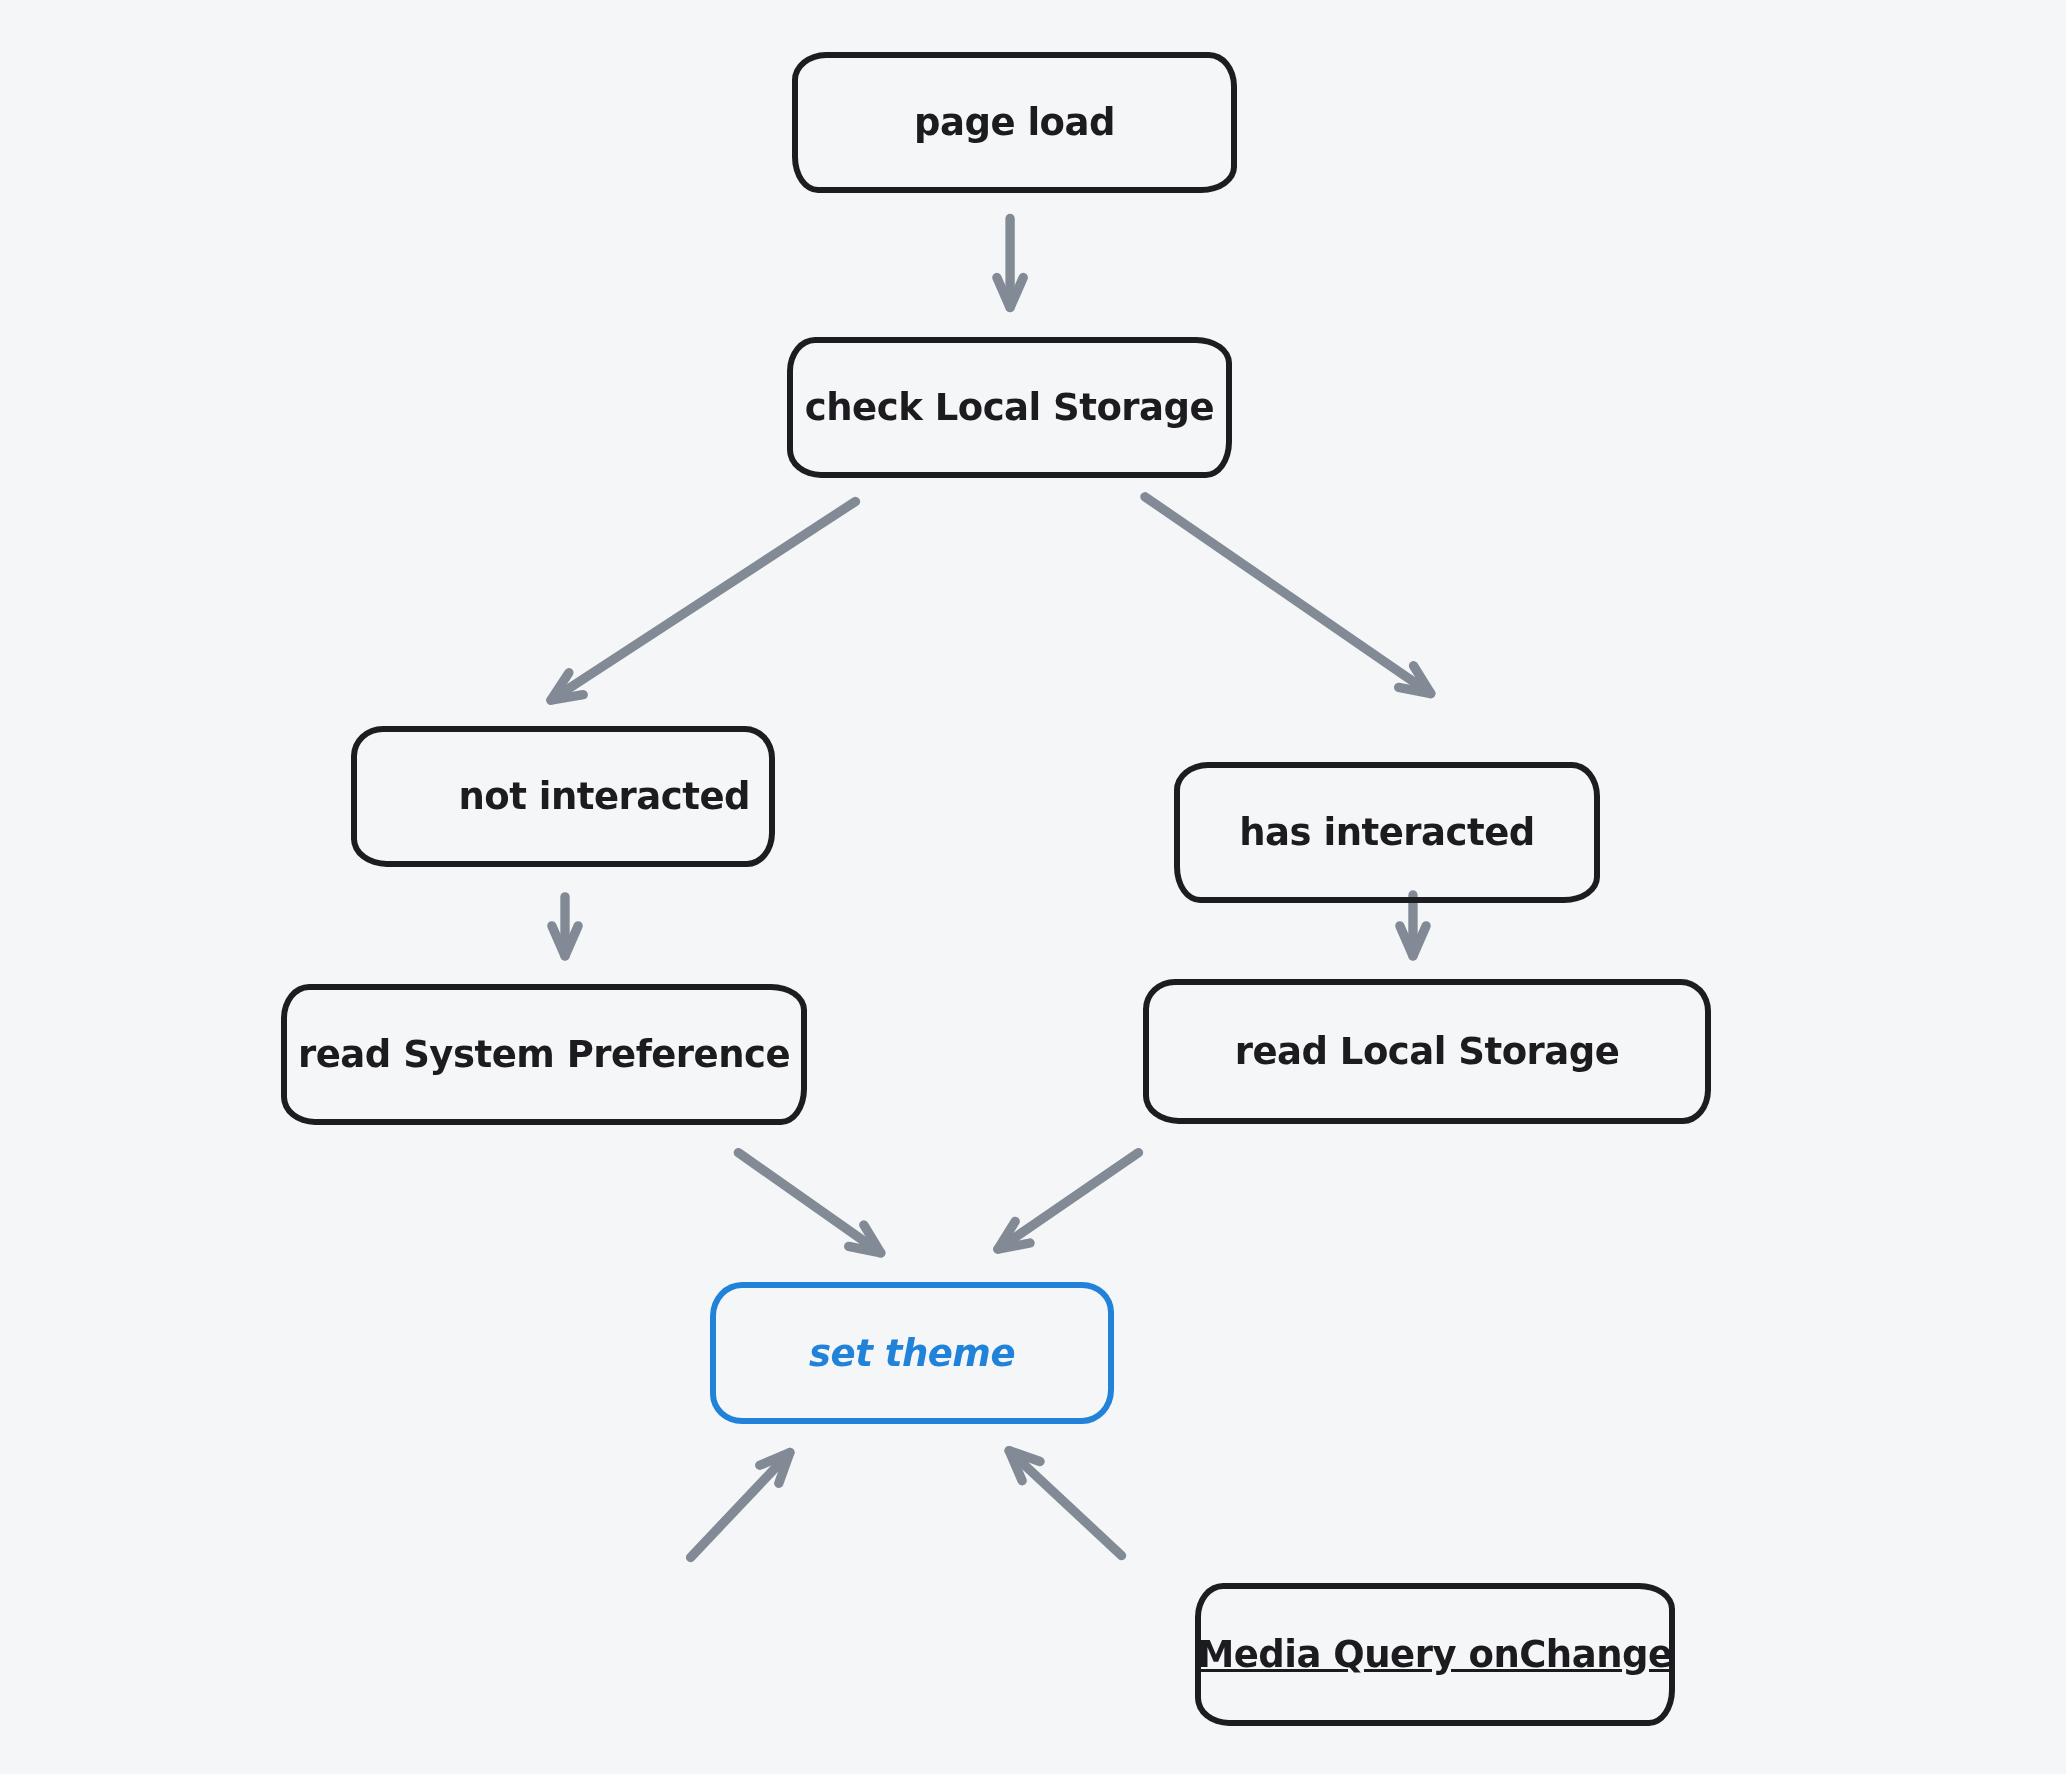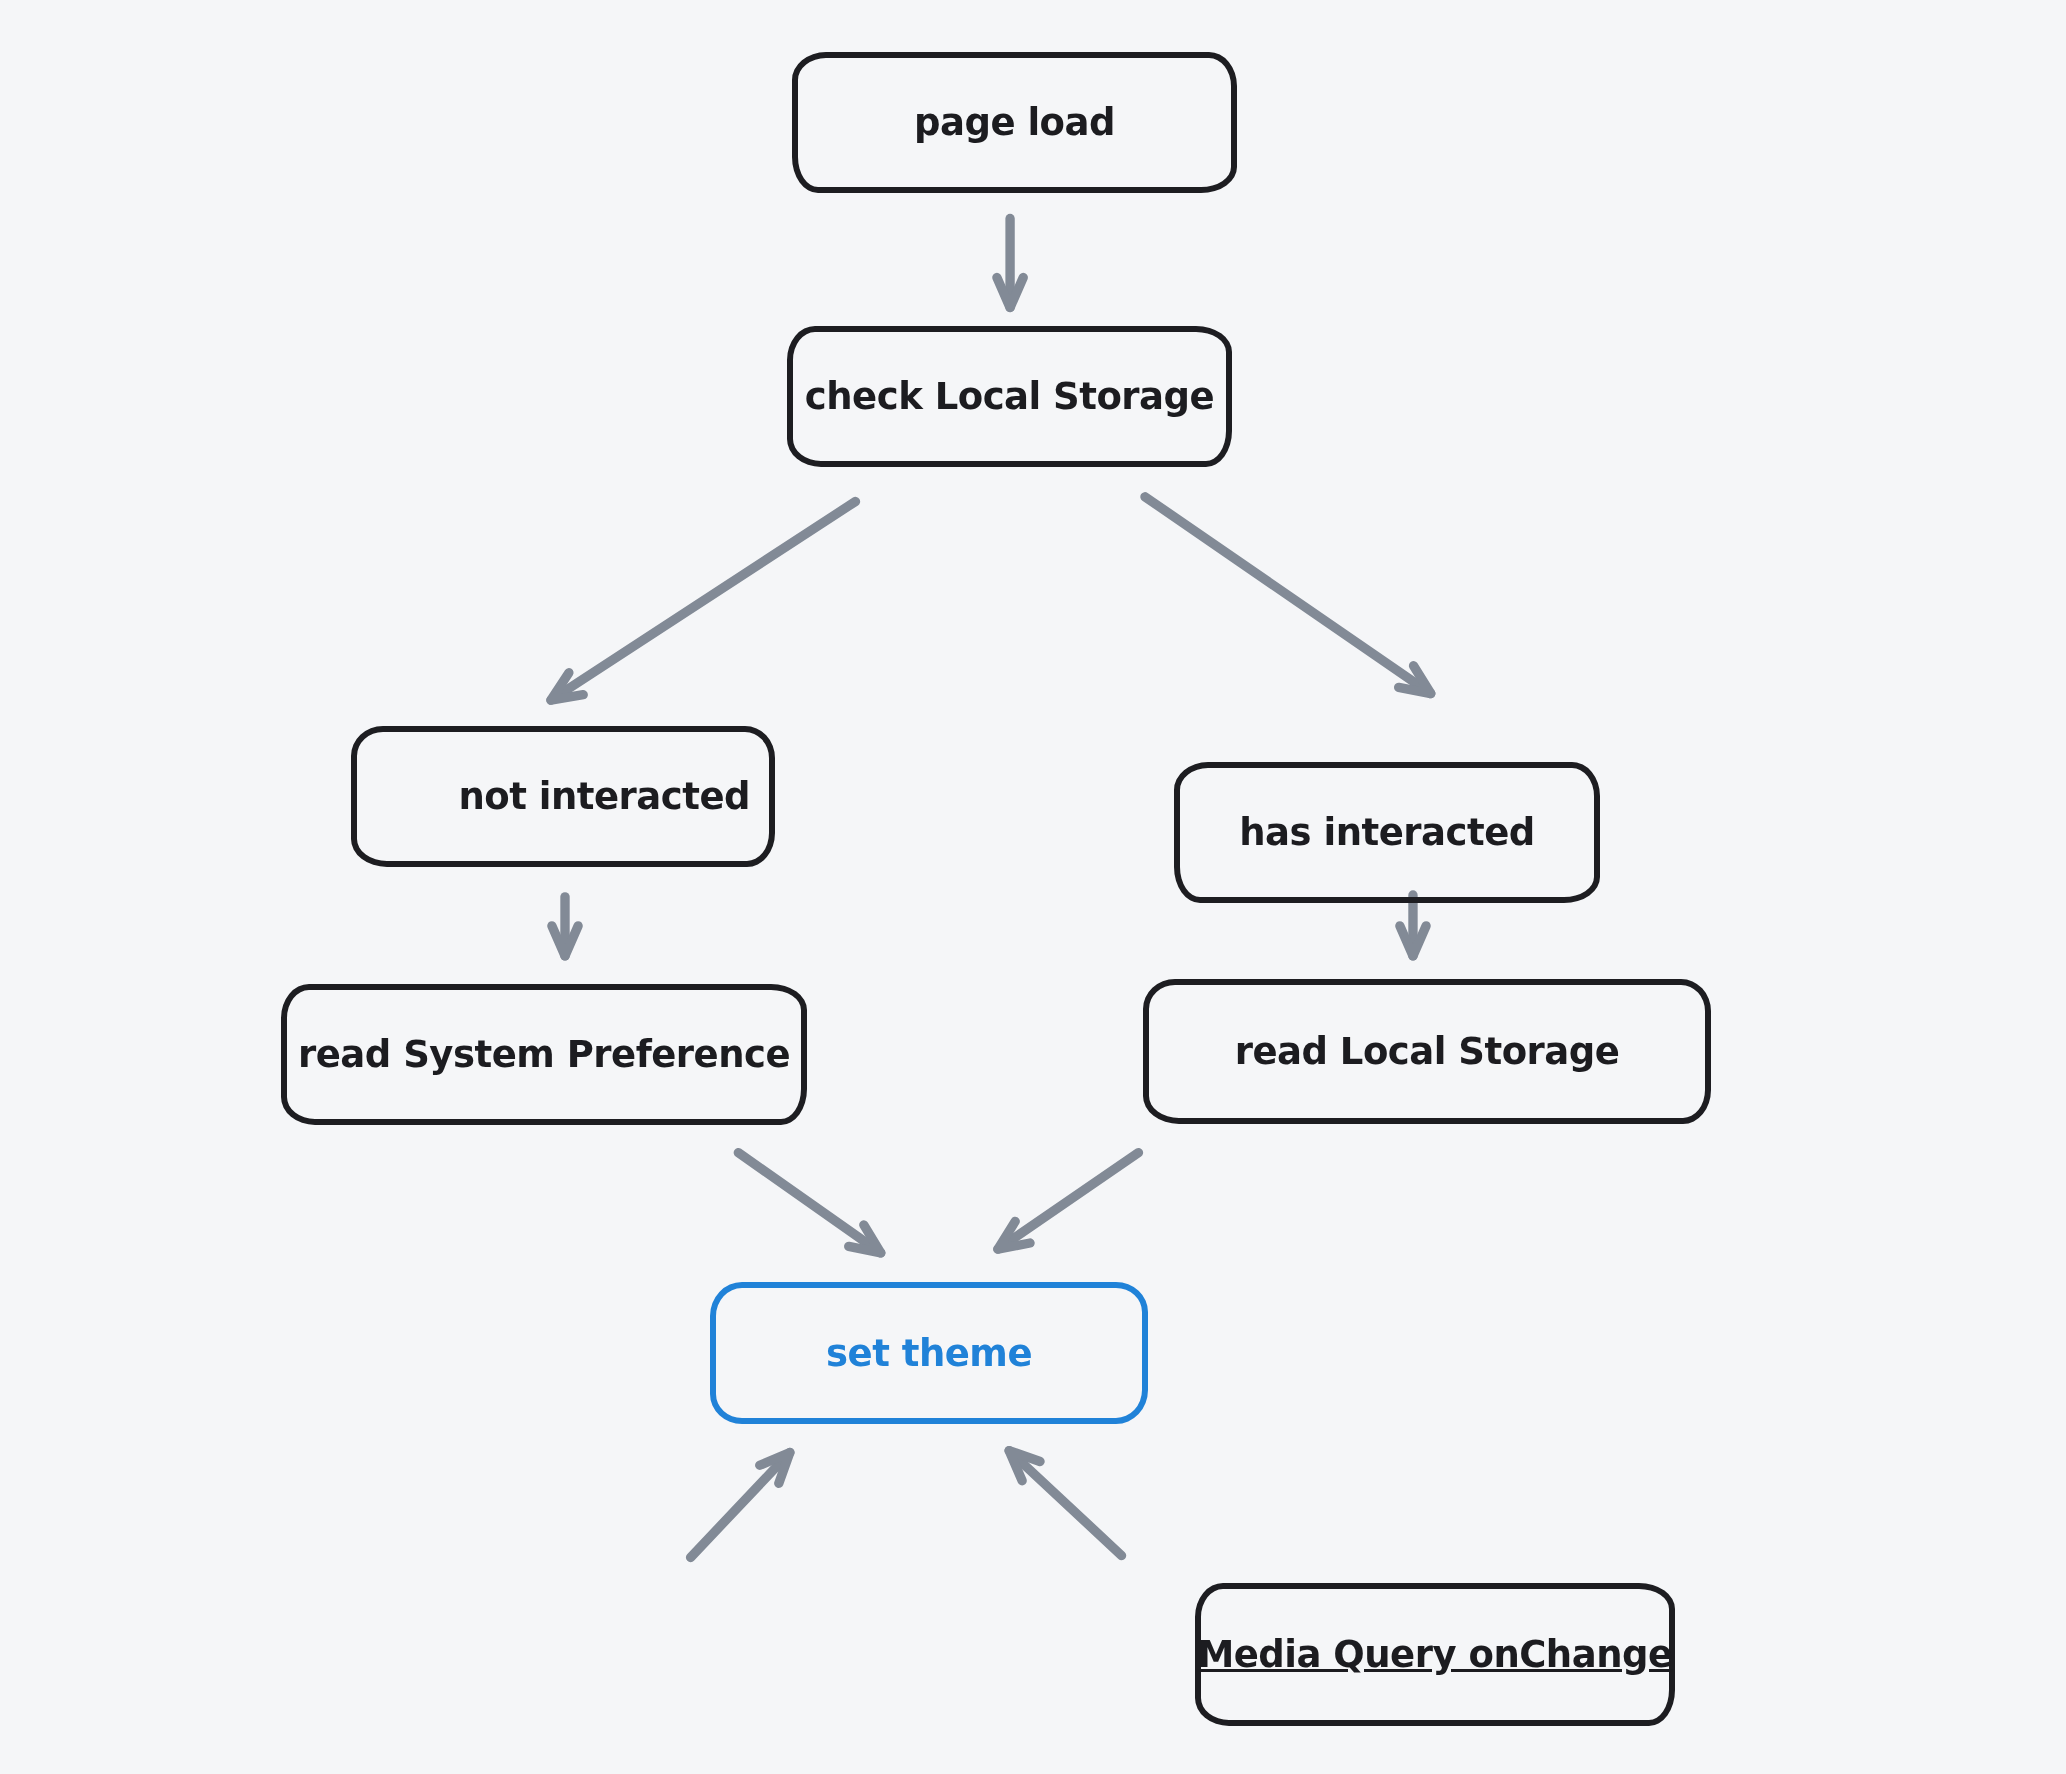--- a/index.html
+++ b/index.html
@@ -45,26 +45,26 @@
   .r-a { border-radius: 34px 28px 36px 26px / 28px 34px 26px 36px; }
   .r-b { border-radius: 28px 36px 26px 34px / 34px 26px 36px 28px; }
   .r-c { border-radius: 32px 30px 28px 36px / 30px 32px 34px 28px; }
   .node.accent {
     border-color: #2082d8;
     color: #2082d8;
     border-radius: 32px 32px 32px 32px / 34px 30px 34px 30px;
   }
   
   #n-page-load            { left: 792px;  top: 52px;   width: 445px; height: 141px; }
-  #n-check-local-storage  { left: 787px;  top: 326px;  width: 445px; height: 141px; }
+  #n-check-local-storage  { left: 787px;  top: 337px;  width: 445px; height: 141px; }
   #n-not-interacted       { left: 351px;  top: 726px;  width: 424px; height: 141px; justify-content: flex-end; }
   #n-has-interacted       { left: 1174px; top: 726px;  width: 426px; height: 141px; margin-top: 36px; }
   #n-read-system-pref     { left: 281px;  top: 984px; width: 526px; height: 141px; }
   #n-read-local-storage   { left: 1143px; top: 979px; width: 568px; height: 145px; }
-  #n-set-theme            { left: 710px;  top: 1282px; width: 438px; height: 142px; }
+  #n-set-theme            { left: 710px;  top: 1282px; width: 404px; height: 142px; font-style: italic; }
   #n-onclick              { left: 276px;  top: 1585px; width: 567px; height: 143px; }
   #n-media-query-onchange { left: 1195px; top: 1583px; width: 480px; height: 143px; text-decoration: underline; }
 </style>
 </head>
 <body>
 
 <div id="canvas">
 
   <svg id="edge-layer" width="2067" height="1775" viewBox="0 0 2206 1894" xmlns="http://www.w3.org/2000/svg">
     <defs>

